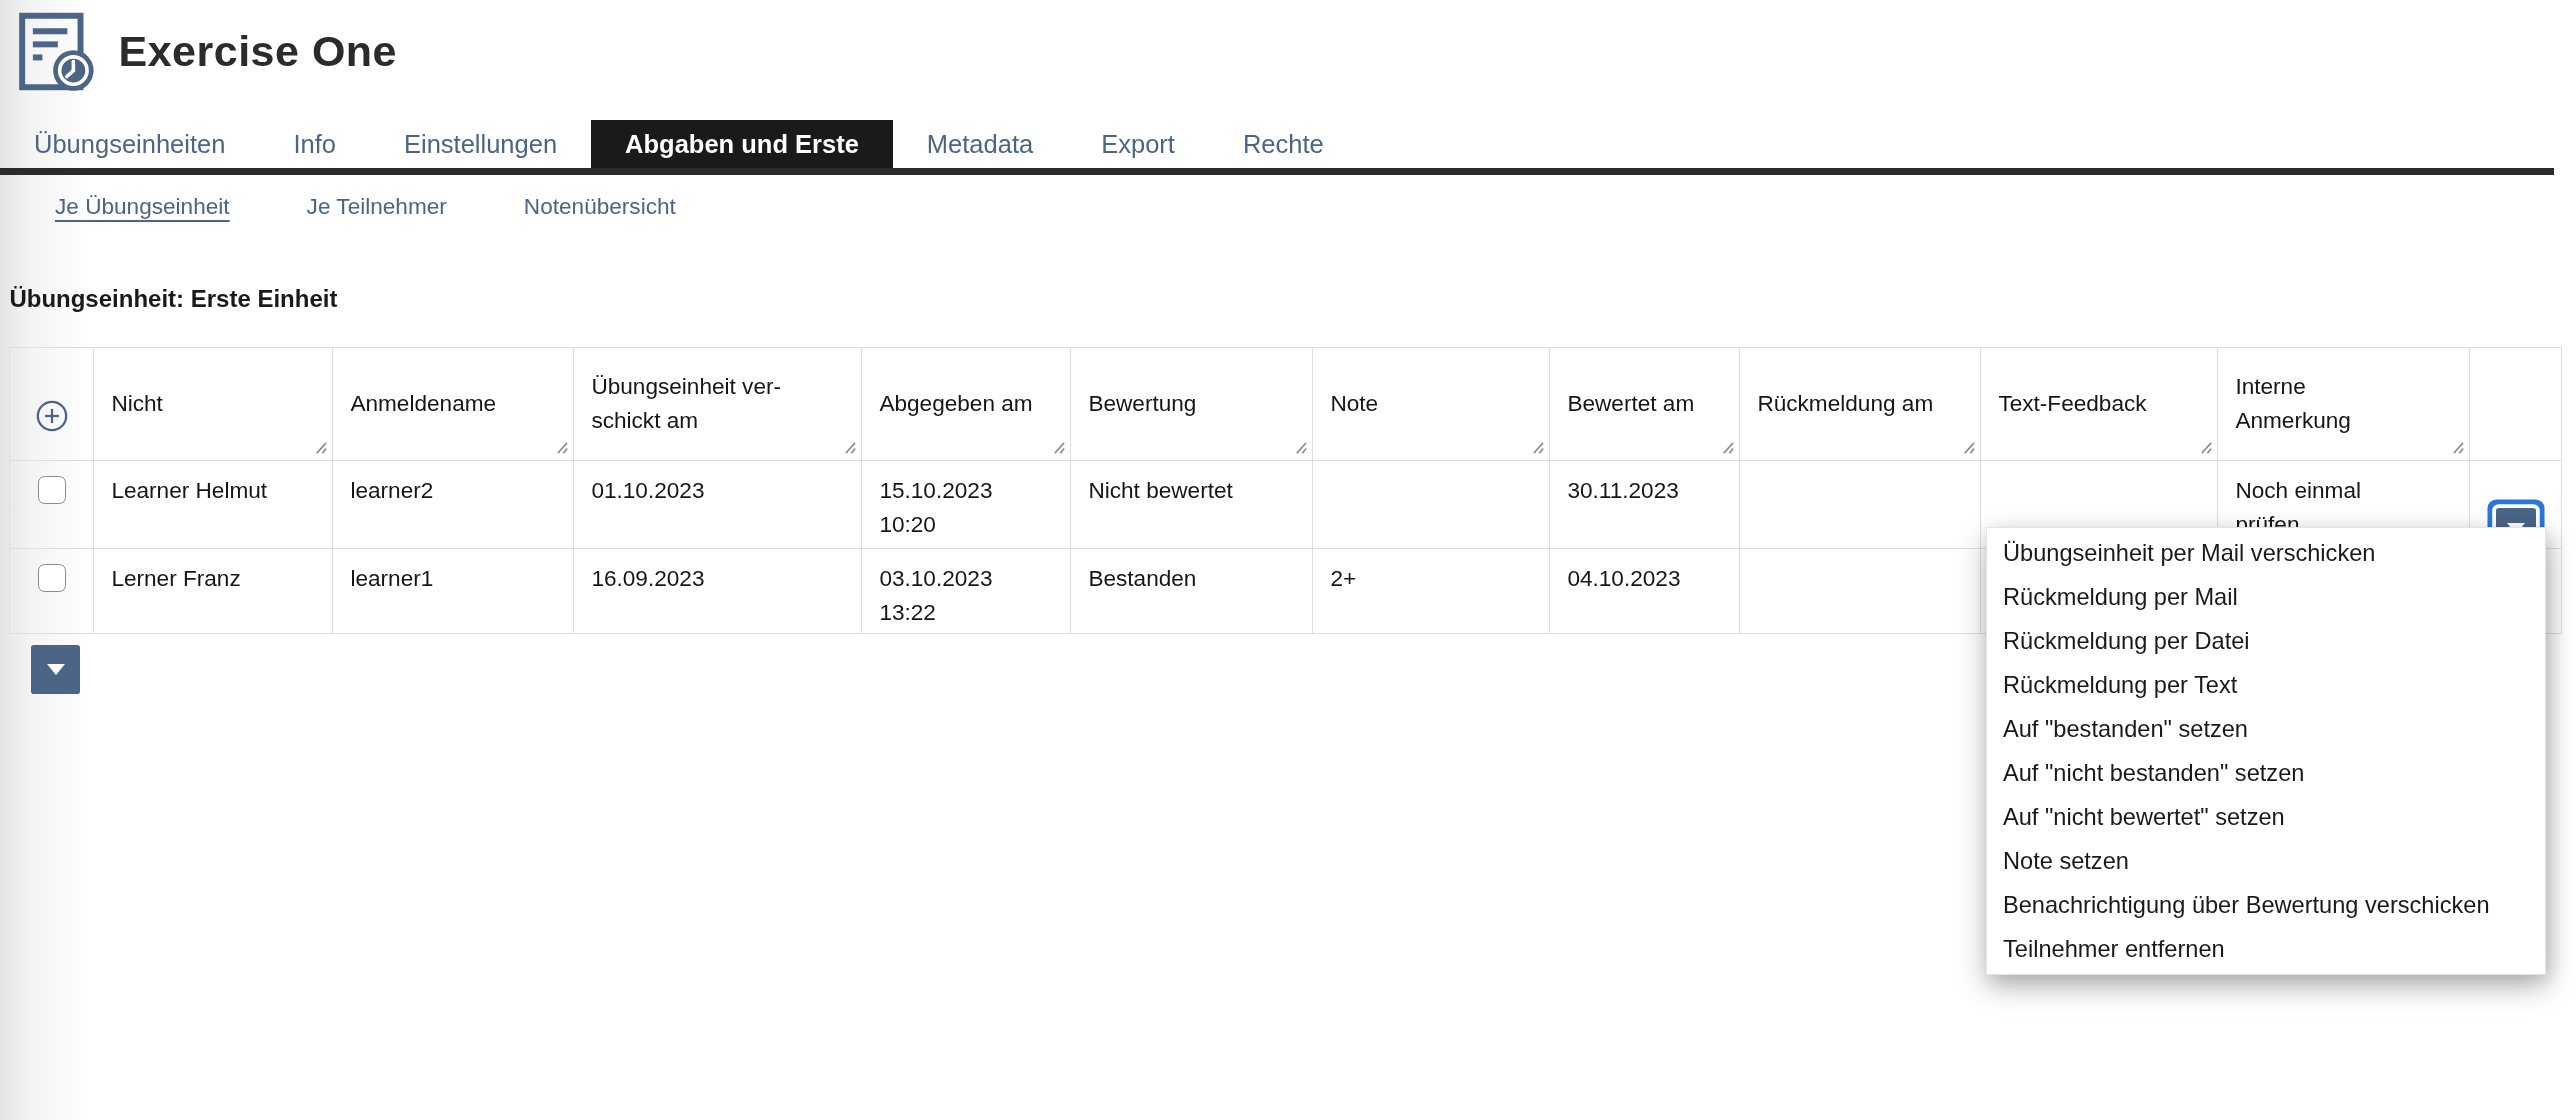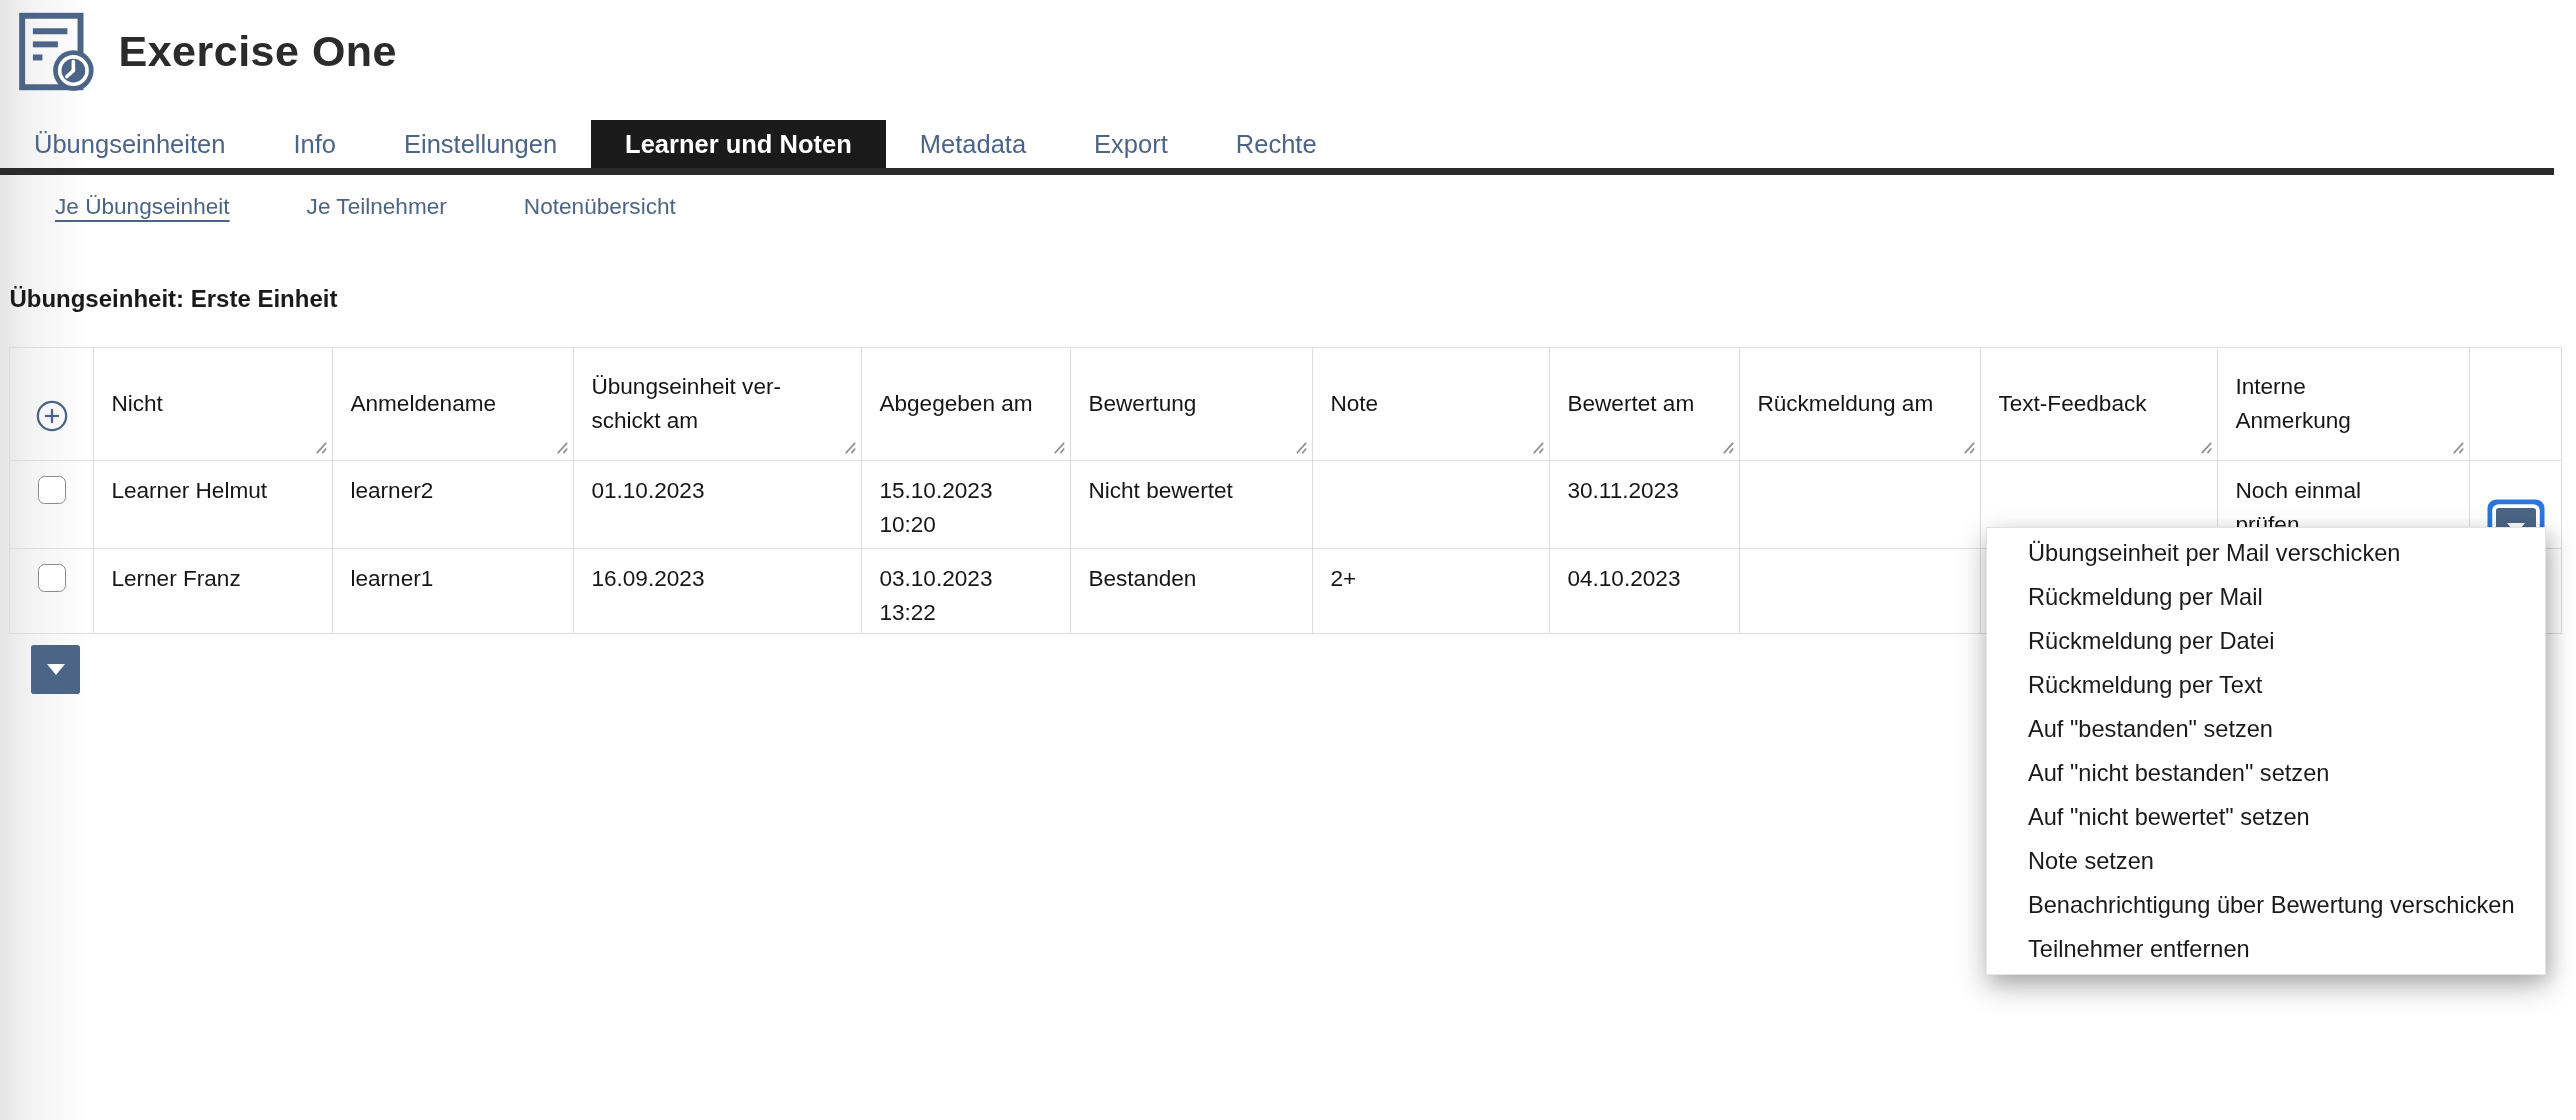--- a/index.html
+++ b/index.html
@@ -58,21 +58,21 @@
             display:inline-flex; align-items:center; justify-content:center; cursor:pointer; }
   .dd-btn .caret { width:0; height:0; border-left:9.4px solid transparent;
                    border-right:9.4px solid transparent; border-top:11.3px solid #ffffff; }
   .dd-btn.focused { box-shadow:0 0 0 3.8px #ffffff, 0 0 0 8.5px #2a76dd; }
   .bottom-btn { position:absolute; top:645px; left:31px; width:49px; height:49px; }
 
   
   .menu { position:absolute; top:527px; left:1986px; width:560px; background:#ffffff;
           border:0.9px solid #e4e4e4; box-shadow:0 11.3px 28px rgba(0,0,0,.28), 5.7px 5.7px 17px rgba(0,0,0,.12);
           padding:2.8px 0; z-index:20; }
-  .menu-item { height:44px; line-height:44px; padding-left:41px; font-size:23.6px;
+  .menu-item { height:44px; line-height:44px; padding-left:16px; font-size:23.6px;
                color:#1a1a1a; cursor:pointer; white-space:nowrap; overflow:hidden; }
 </style>
 </head>
 <body>
 
 <div id="app">
 
   <div class="titlebar">
     <svg class="title-icon" viewBox="0 0 64 68">
       <rect x="4" y="4" width="49" height="60" fill="none" stroke="#4c6586" stroke-width="5"></rect>
@@ -84,21 +84,21 @@
       <line x1="47" y1="50" x2="47" y2="42.5" stroke="#ffffff" stroke-width="3" stroke-linecap="round"></line>
       <line x1="47" y1="50" x2="41.5" y2="55" stroke="#ffffff" stroke-width="3" stroke-linecap="round"></line>
     </svg>
     <div class="page-title">Exercise One</div>
   </div>
 
   <div class="tabs">
     <div class="tab">Übungseinheiten</div>
     <div class="tab">Info</div>
     <div class="tab">Einstellungen</div>
-    <div class="tab active">Learner und Noten</div>
+    <div class="tab active">Abgaben und Erste</div>
     <div class="tab">Metadata</div>
     <div class="tab">Export</div>
     <div class="tab">Rechte</div>
   </div>
 
   <div class="subtabs">
     <div class="subtab active">Je Übungseinheit</div>
     <div class="subtab">Je Teilnehmer</div>
     <div class="subtab">Notenübersicht</div>
   </div>

